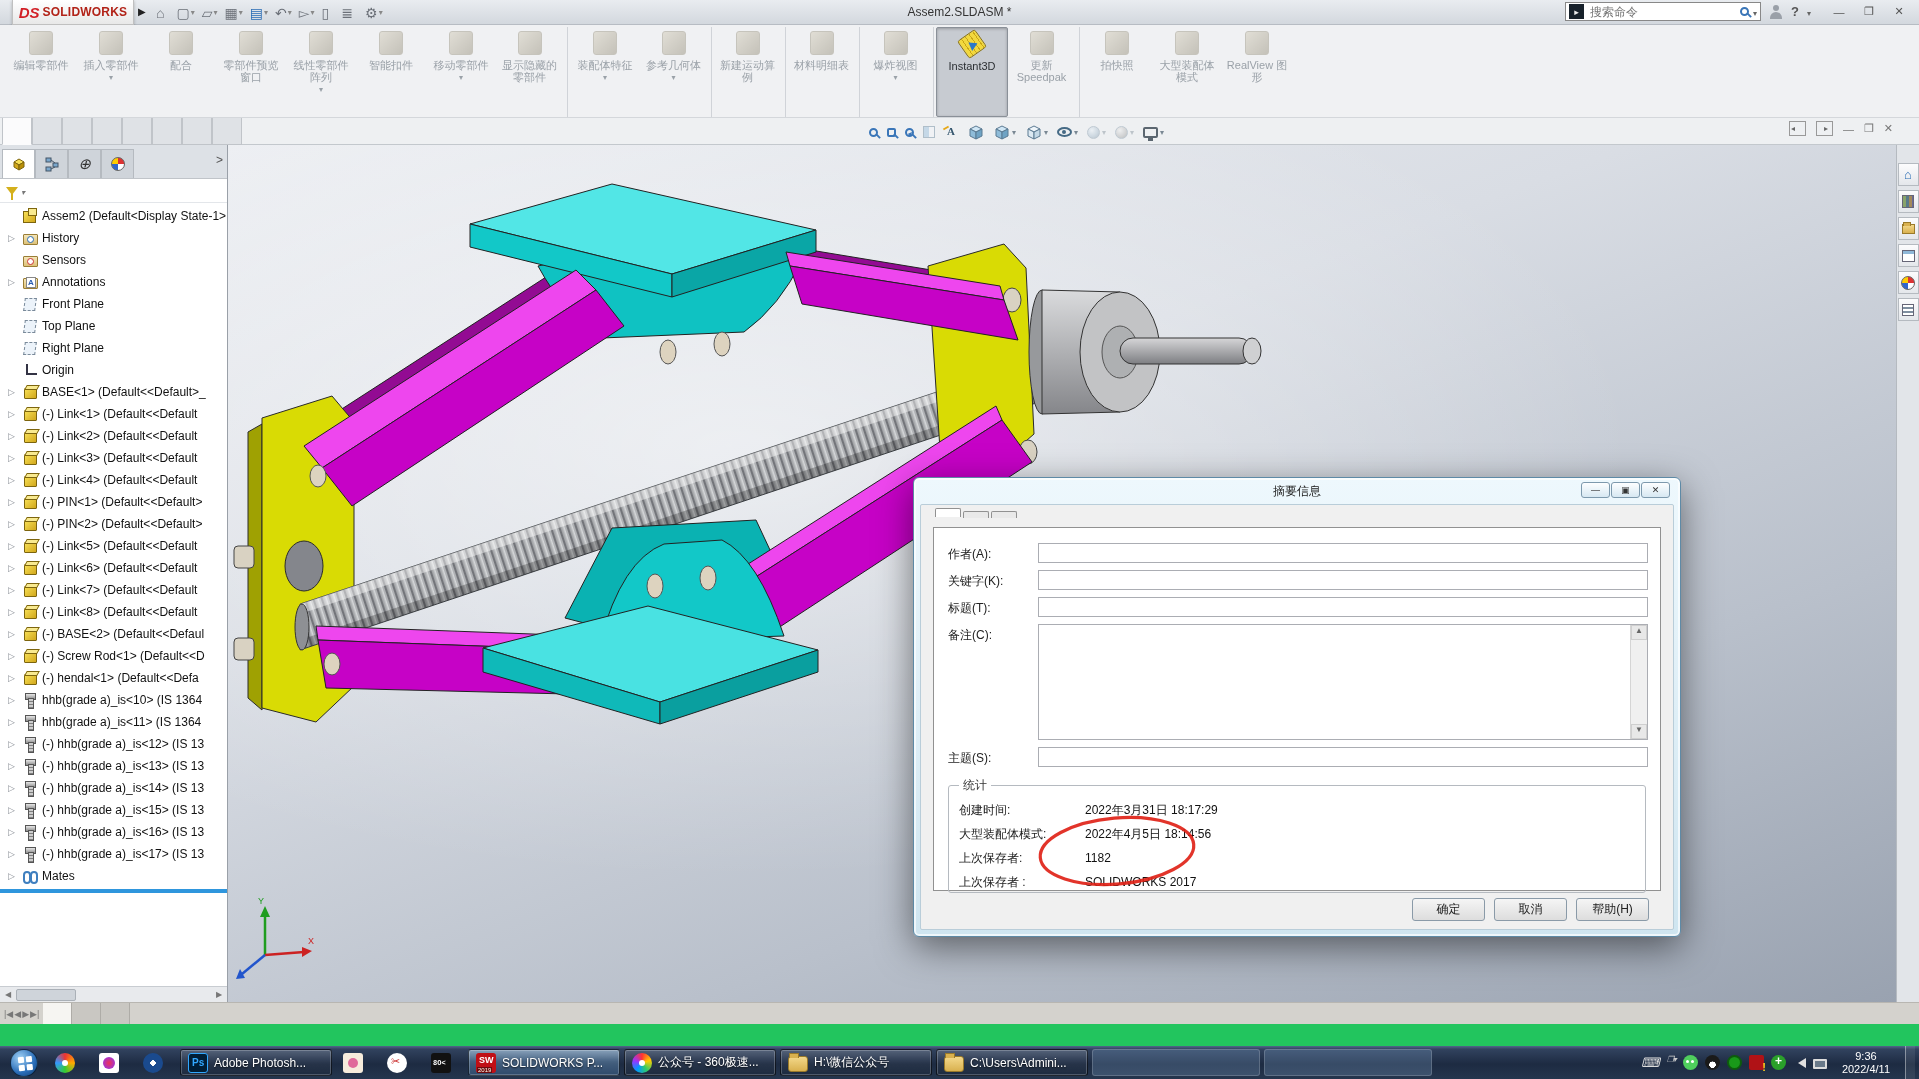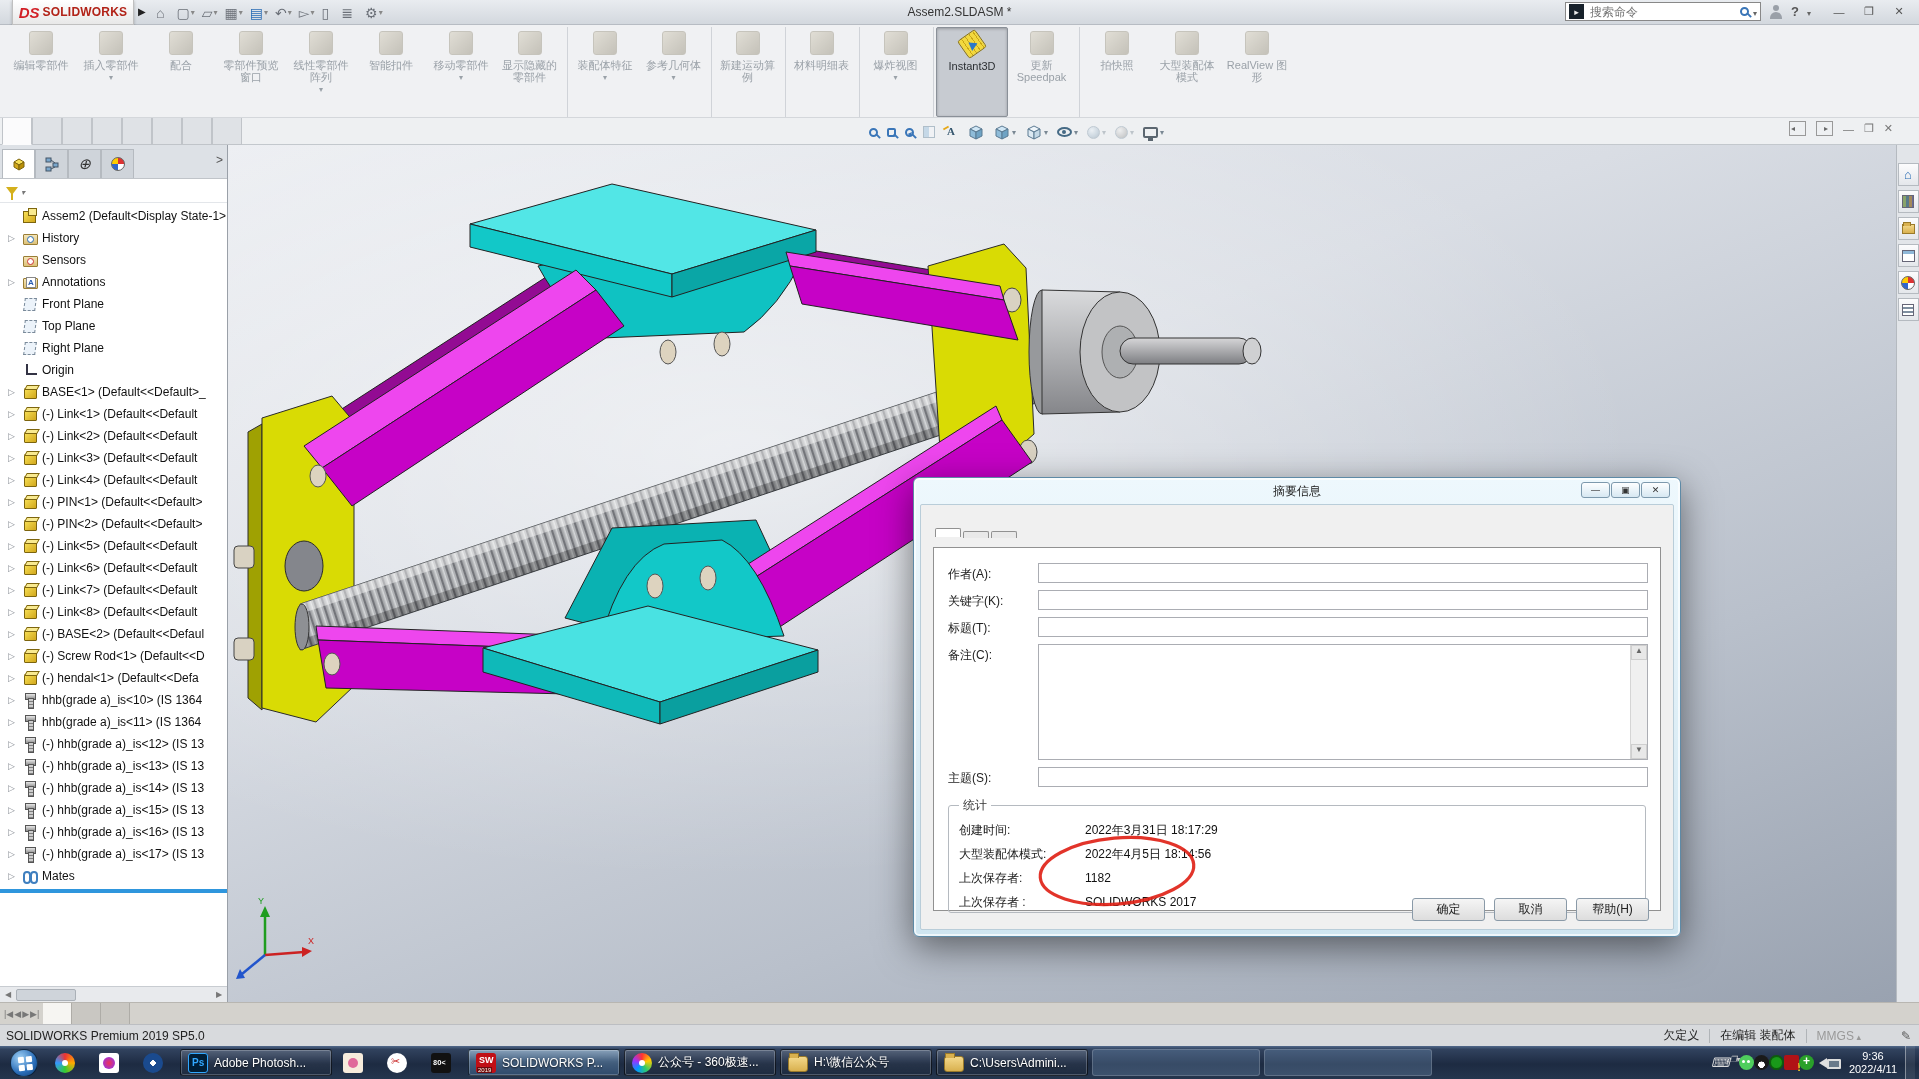--- a/index.html
+++ b/index.html
@@ -143,21 +143,21 @@
   
   .dialog{position:absolute;left:913px;top:477px;width:768px;height:460px;z-index:30;
     background:linear-gradient(#eef8fd,#cfe5f0);border:1px solid #5e8aa6;border-radius:6px;
     box-shadow:0 10px 36px rgba(0,0,0,.5),inset 0 0 0 2px rgba(255,255,255,.65);}
   .dtitle{height:26px;display:flex;align-items:center;padding:0 22px;font-size:12px;color:#1c1c1c;justify-content:center;}
   .dwinbtns{position:absolute;right:10px;top:4px;display:flex;gap:1px;}
   .dwb{width:29px;height:16px;background:linear-gradient(#fdfeff,#d7e8f2);border:1px solid #7d99ad;border-radius:3px;display:flex;align-items:center;justify-content:center;font-size:9px;color:#333;}
   .dwb.min::before{content:"—";}
   .dwb.max::before{content:"▣";}
   .dwb.cls::before{content:"✕";}
-  .dbody{position:absolute;left:6px;right:6px;top:26px;bottom:6px;background:#f0f0f0;border:1px solid #b9cdd9;border-radius:2px;padding:20px 12px;}
+  .dbody{position:absolute;left:6px;right:6px;top:26px;bottom:6px;background:#f0f0f0;border:1px solid #b9cdd9;border-radius:2px;padding:0 12px;}
   .dtabs{position:relative;z-index:2;margin-left:2px;height:22px;}
   .dtab{display:inline-block;padding:3px 12px;background:#e9e9e9;border:1px solid #919191;border-bottom:none;border-radius:2px 2px 0 0;margin-right:2px;font-size:12px;color:#222;position:relative;top:2px;}
   .dtab.active{background:#fff;top:1px;padding-bottom:5px;}
   .dpage{position:relative;border:1px solid #919191;background:#fff;height:364px;margin-top:0;padding:8px 12px 0 14px;}
   .frow{display:flex;align-items:flex-start;margin-top:7px;}
   .frow label{width:90px;font-size:12px;color:#222;padding-top:3px;}
   .dinput{flex:1;height:20px;border:1px solid #abadb3;background:#fff;font-size:12px;padding:0 4px;outline:none;font-family:"Liberation Sans",sans-serif;}
   .dta{flex:1;height:116px;border:1px solid #abadb3;background:#fff;position:relative;}
   .dta .sb{position:absolute;right:0;top:0;bottom:0;width:17px;background:#f0f0f0;border-left:1px solid #d5d5d5;}
   .dta .sb i{position:absolute;left:0;right:0;height:15px;text-align:center;font-size:8px;color:#666;font-style:normal;background:#e8e8e8;border:1px solid #cfcfcf;}
@@ -209,21 +209,21 @@
   .i-snip .tbi::after{content:"✂";position:absolute;left:4px;top:2px;color:#c33;font-size:11px;}
   .i-eightok .tbi{background:#111;}
   .i-eightok .tbi::after{content:"8O<";position:absolute;left:2px;top:6px;color:#fff;font:bold 7px "Liberation Mono","DejaVu Sans Mono",monospace;}
   .i-sw .tbi{background:#c00f16;}
   .i-sw .tbi::before{content:"SW";position:absolute;left:3px;top:2px;color:#fff;font:bold 9px "Liberation Sans",sans-serif;}
   .i-sw .tbi::after{content:"2019";position:absolute;left:1px;bottom:0;color:#ffe;font-size:6px;background:#6e0a0e;padding:0 1px;}
   .i-pinwheel .tbi{border-radius:50%;background:conic-gradient(#f33,#fc0,#3c6,#09f,#93f,#f33);}
   .i-pinwheel .tbi::after{content:"";position:absolute;left:7px;top:7px;width:6px;height:6px;background:#fff;border-radius:50%;}
   .i-folder .tbi{background:linear-gradient(#f3d88a,#d9b14f);border:1px solid #9a7a2a;height:16px;margin-top:3px;}
   .i-folder .tbi::before{content:"";position:absolute;left:0;top:-4px;width:8px;height:4px;background:#d9b14f;border:1px solid #9a7a2a;border-bottom:none;}
-  .tray{margin-left:auto;display:flex;align-items:center;padding-right:4px;}
+  .tray{margin-left:auto;display:flex;align-items:center;gap:7px;padding-right:4px;}
   .tico{width:15px;height:15px;border-radius:50%;flex:none;}
   .t-kbd{color:#ddd;font-size:13px;width:auto;}
   .t-kbd::before{content:"⌨";}
   .t-arr{color:#ccc;font-size:8px;width:auto;}
   .t-arr::before{content:"❐▾";letter-spacing:-1px;}
   .t-wechat{background:#4fce5d;position:relative;}
   .t-wechat::after{content:"";position:absolute;left:3px;top:5px;width:3px;height:3px;background:#fff;border-radius:50%;box-shadow:5px 0 0 #fff;}
   .t-qq{background:radial-gradient(circle at 50% 65%,#fff 25%,#1a1a1a 28%);}
   .t-rec{background:#199919;border:2px solid #0d5c0d;}
   .t-swalert{border-radius:2px;background:#b01216;position:relative;}
@@ -856,30 +856,20 @@
       <span>▶|</span>
     </div>
     <div style="display:flex">
 
     <span class="dtab2 active"></span>
         <span class="dtab2"></span>
         <span class="dtab2"></span>
       </div>
   </div>
 
-  <div class="statusbar">
-    <span class="st-left">SOLIDWORKS Premium 2019 SP5.0</span>
-    <span class="st-spacer"></span>
-    <span>欠定义</span>
-    <span class="st-sep"></span>
-    <span>在编辑 装配体</span>
-    <span class="st-sep"></span>
-    <span class="mmgs">MMGS</span>
-    <span class="st-note"></span>
-  </div>
 
   <div class="taskbar">
     <span class="orb"></span>
     <div style="display:flex;align-items:center;">
 
     <div class="tb-item i-wheel">
         <span class="tbi"></span>
         <span class="tblabel"></span>
       </div>
         <div class="tb-item i-photos">

